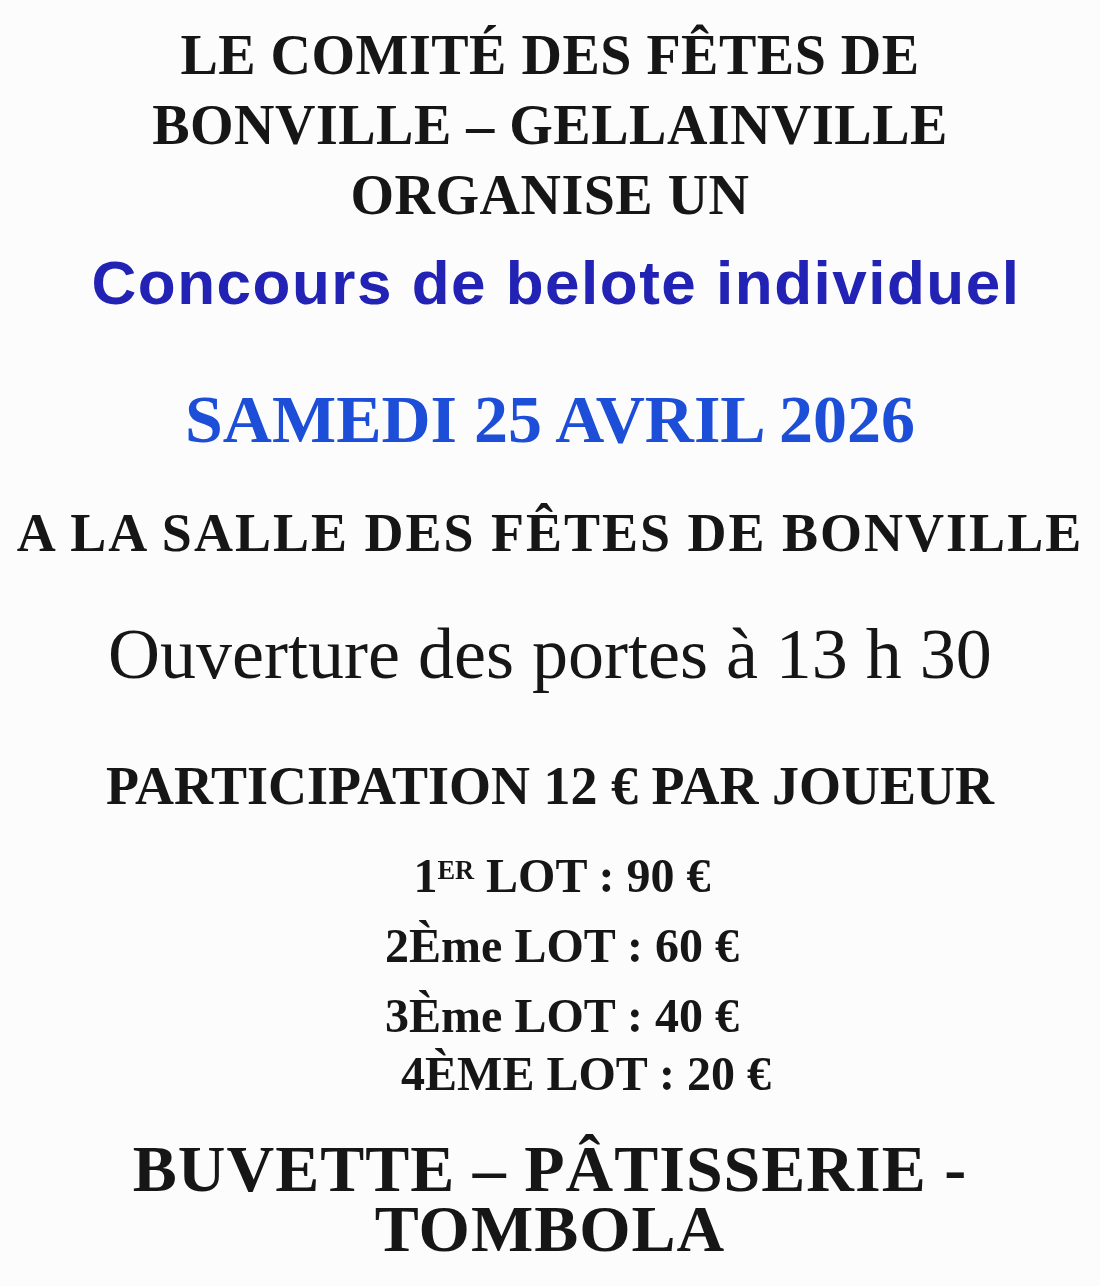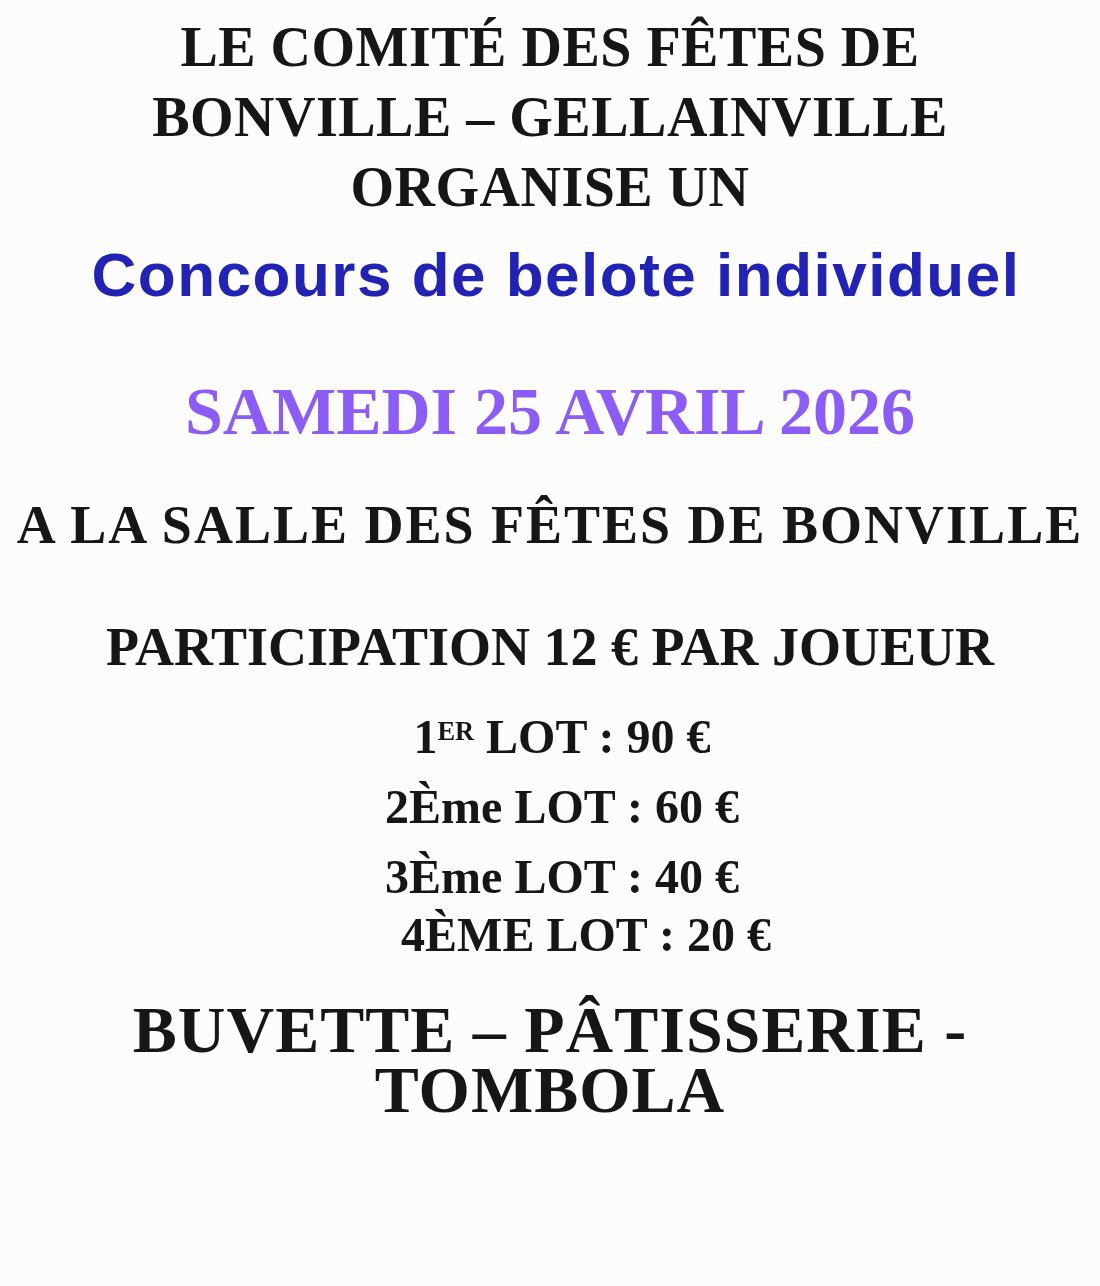--- a/index.html
+++ b/index.html
@@ -15,21 +15,21 @@
     text-align: center;
     font-family: "Liberation Serif", serif;
     -webkit-font-smoothing: antialiased;
   }
   .poster {
     width: 1100px;
     height: 1286px;
     position: relative;
   }
   .organizer {
-    margin-top: 12px;
+    margin-top: 20px;
     font-weight: 700;
     font-size: 56px;
     line-height: 70px;
     letter-spacing: 0.5px;
   }
   .event-title {
     margin-top: 16px;
     font-family: "Liberation Sans", sans-serif;
     font-weight: 700;
     font-size: 62px;
@@ -99,24 +99,25 @@
 <div class="poster">
 
   <div class="organizer">
     <div>LE COMITÉ DES FÊTES DE</div>
     <div>BONVILLE – GELLAINVILLE</div>
     <div>ORGANISE UN</div>
   </div>
 
   <div class="event-title" style="color: rgb(34, 34, 180);">Concours de belote individuel</div>
 
-  <div class="event-date" style="color: #8b5cf6;">SAMEDI 25 AVRIL 2026</div>
+  <div class="event-date" style="color: #1d4ed8;">SAMEDI 25 AVRIL 2026</div>
 
   <div class="venue">A LA SALLE DES FÊTES DE BONVILLE</div>
 
+  <div class="doors">Ouverture des portes à 13 h 30</div>
 
   <div class="participation">PARTICIPATION 12 € PAR JOUEUR</div>
 
 
   <div>
     <div class="lot first"><span>1</span><sup>ER</sup><span> LOT : 90 €</span></div>
 
     <div class="lot mid"><span>2Ème</span><sup></sup><span> LOT : 60 €</span></div>
 
     <div class="lot mid"><span>3Ème</span><sup></sup><span> LOT : 40 €</span></div>

